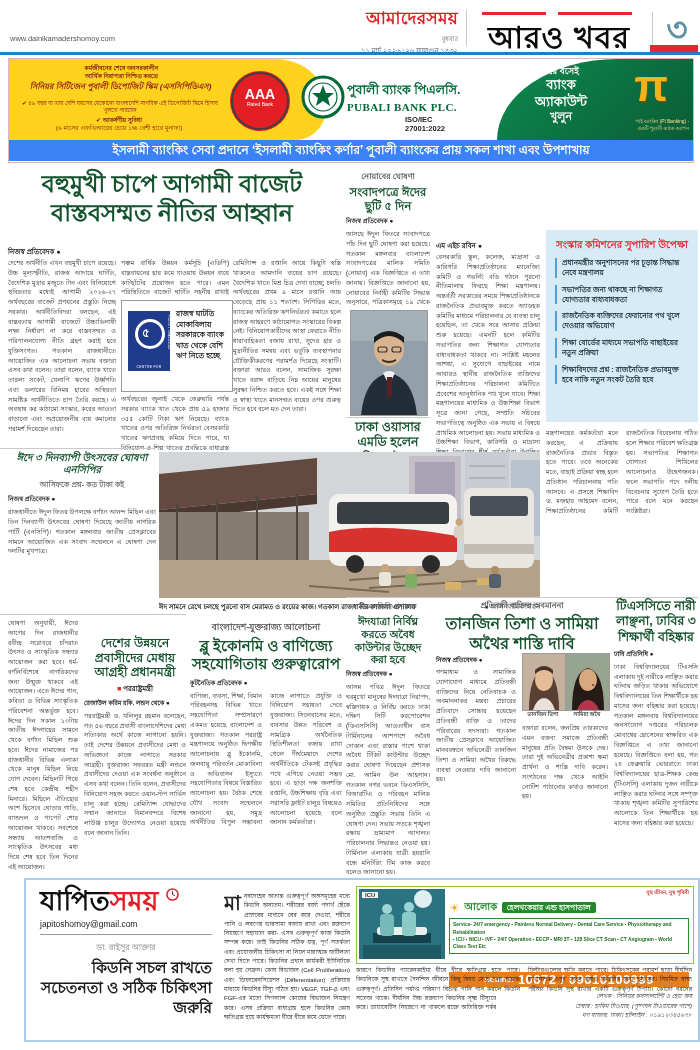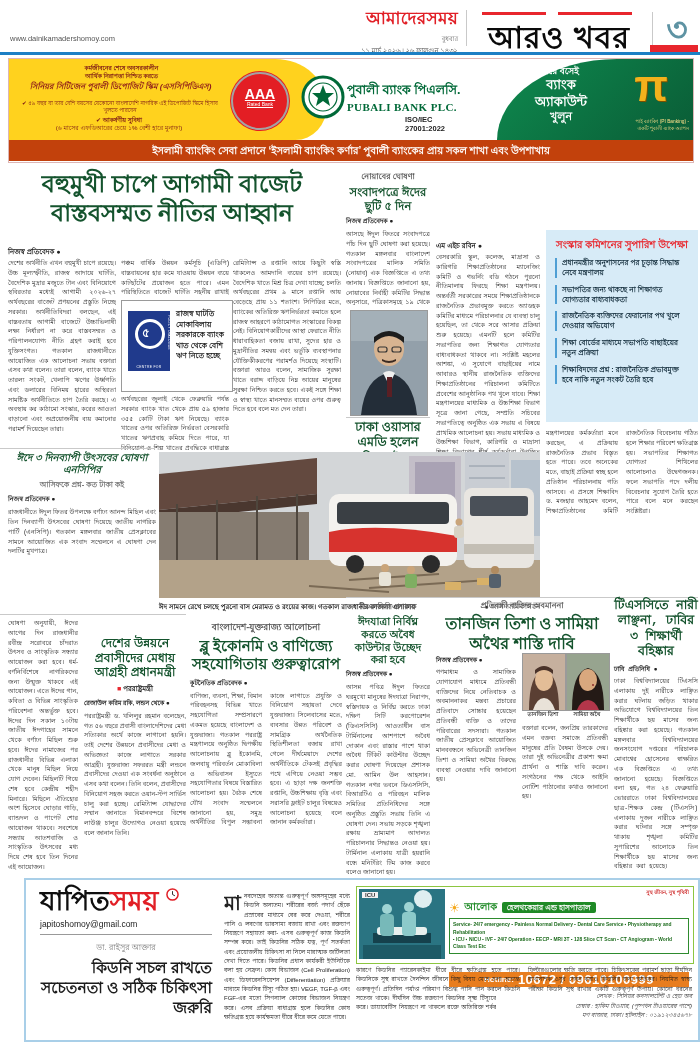--- a/index.html
+++ b/index.html
@@ -13,24 +13,24 @@
   .rule{background:#c9c9c9;}
   .cols2{column-count:2;column-gap:8px;}
   
   .mast{color:#e11f26;font-weight:bold;font-size:17px;letter-spacing:.3px;}
   .secttl{font-size:30px;font-weight:bold;color:#0a0a0a;letter-spacing:1px;}
   .redbar{background:#e8262d;}
   
   .adbox{border:1px solid #ddb6b6;background:#fff;}
   .adyellow{background:#ffd21e;border-top-right-radius:90px 81px;border-bottom-right-radius:55px 60px;}
   .adgreen{background:linear-gradient(135deg,#0e8a4f,#0a5c36);border-top-left-radius:120px 81px;}
-  .adstrip{background:#c2410c;color:#fff;font-weight:bold;font-size:10px;text-align:center;}
+  .adstrip{background:#3b82f6;color:#fff;font-weight:bold;font-size:12px;text-align:center;}
   .ymar{color:#7a1416;text-align:center;}
-  .aaa{background:#e31e24;border:2px solid #a3a3a3;border-radius:50%;color:#fff;text-align:center;
-       box-shadow:0 0 0 1px #e31e24;text-decoration:underline;}
+  .aaa{background:#e31e24;border:2px solid #404040;border-radius:50%;color:#fff;text-align:center;
+       box-shadow:0 0 0 1px #e31e24;}
   .pgr{color:#006938;font-weight:bold;}
   
   .bbox{background:#d7ebf7;}
   .bbox .t{color:#e8262d;font-weight:bold;font-size:10px;text-align:center;line-height:1.3;}
   .bitem{border-left:2.5px solid #4f9fd4;padding-left:5px;font-size:7.3px;font-weight:bold;
          color:#16303f;line-height:1.35;margin-top:7px;}
   
   .qbox{border:1px solid #9a9a9a;background:#fff;}
   .cpd{background:#203a8c;position:relative;}
   .cpd .ring{position:absolute;left:7px;top:8px;width:24px;height:24px;border:3px solid #fff;border-radius:50%;}
@@ -307,21 +307,21 @@
         <ellipse cx="21" cy="26" rx="9" ry="11" fill="#d9a87e"></ellipse>
         <circle cx="26" cy="31" r="1" fill="#8a2b2b"></circle>
         <path d="M10 56 Q14 46 21 46 Q28 46 32 56 Z" fill="#b3364a"></path>
       </svg>
     </div>
     <div style="position:absolute;left:86px;top:112px;width:42px;text-align:center;font-size:5.5px;font-weight:bold;color:#333;">তানজিন তিশা</div>
     <div style="position:absolute;left:130px;top:112px;width:42px;text-align:center;font-size:5.5px;font-weight:bold;color:#333;">সামিয়া অথৈ</div>
     <div class="bt" style="position:absolute;left:86px;top:124px;width:86px;height:148px;">বক্তারা বলেন, জনপ্রিয় তারকাদের এমন বক্তব্য সমাজে প্রতিবন্ধী মানুষের প্রতি বৈষম্য উসকে দেয়। তারা দুই অভিনেত্রীর প্রকাশ্য ক্ষমা প্রার্থনা ও শাস্তি দাবি করেন। সংগঠনের পক্ষ থেকে আইনি নোটিশ পাঠানোর কথাও জানানো হয়।</div>
   </div>
 
-  <div class="abs" style="left:614px;top:599px;width:84px;height:273px;font-family:Liberation Mono, monospace;">
+  <div class="abs" style="left:614px;top:599px;width:84px;height:273px;">
     <div class="hl" style="font-size:12.5px;">টিএসসিতে নারী লাঞ্ছনা, ঢাবির ৩ শিক্ষার্থী বহিষ্কার</div>
     <div class="byline" style="font-size:6.2px;margin-top:4px;">ঢাবি প্রতিনিধি ●</div>
     <div class="bt" style="margin-top:2px;height:212px;">ঢাকা বিশ্ববিদ্যালয়ের টিএসসি এলাকায় দুই নারীকে লাঞ্ছিত করার ঘটনায় জড়িত থাকার অভিযোগে বিশ্ববিদ্যালয়ের তিন শিক্ষার্থীকে ছয় মাসের জন্য বহিষ্কার করা হয়েছে। গতকাল মঙ্গলবার বিশ্ববিদ্যালয়ের জনসংযোগ দপ্তরের পরিচালক মোবাশ্বের হোসেনের স্বাক্ষরিত এক বিজ্ঞপ্তিতে এ তথ্য জানানো হয়েছে। বিজ্ঞপ্তিতে বলা হয়, গত ২৪ ফেব্রুয়ারি ভোররাতে ঢাকা বিশ্ববিদ্যালয়ের ছাত্র-শিক্ষক কেন্দ্র (টিএসসি) এলাকায় দুজন নারীকে লাঞ্ছিত করার ঘটনার সঙ্গে সম্পৃক্ত থাকায় শৃঙ্খলা কমিটির সুপারিশের আলোকে তিন শিক্ষার্থীকে ছয় মাসের জন্য বহিষ্কার করা হয়েছে।</div>
   </div>
 
   <div class="abs featbox" style="left:24px;top:878px;width:672px;height:160px;">
 
     <div class="abs" style="left:14px;top:8px;width:172px;">
       <div style="font-size:27px;font-weight:900;line-height:1;">
         <span class="jl1">যাপিত</span><span class="jl2">সময়</span>

